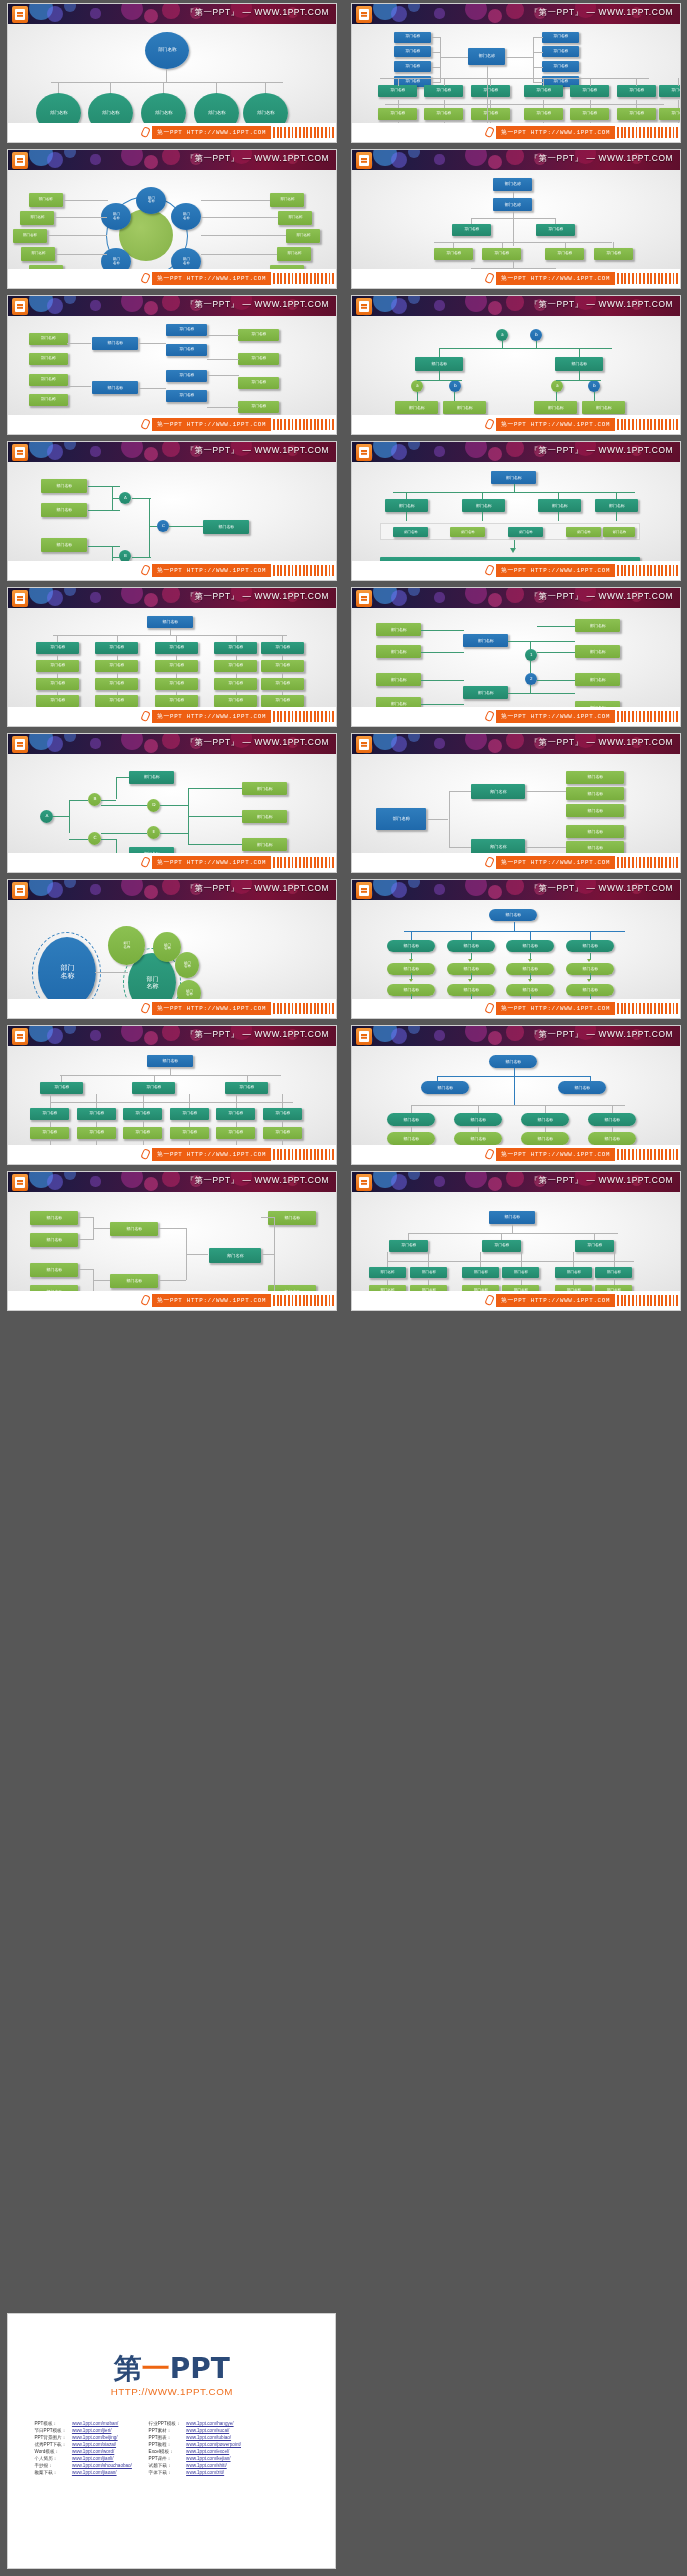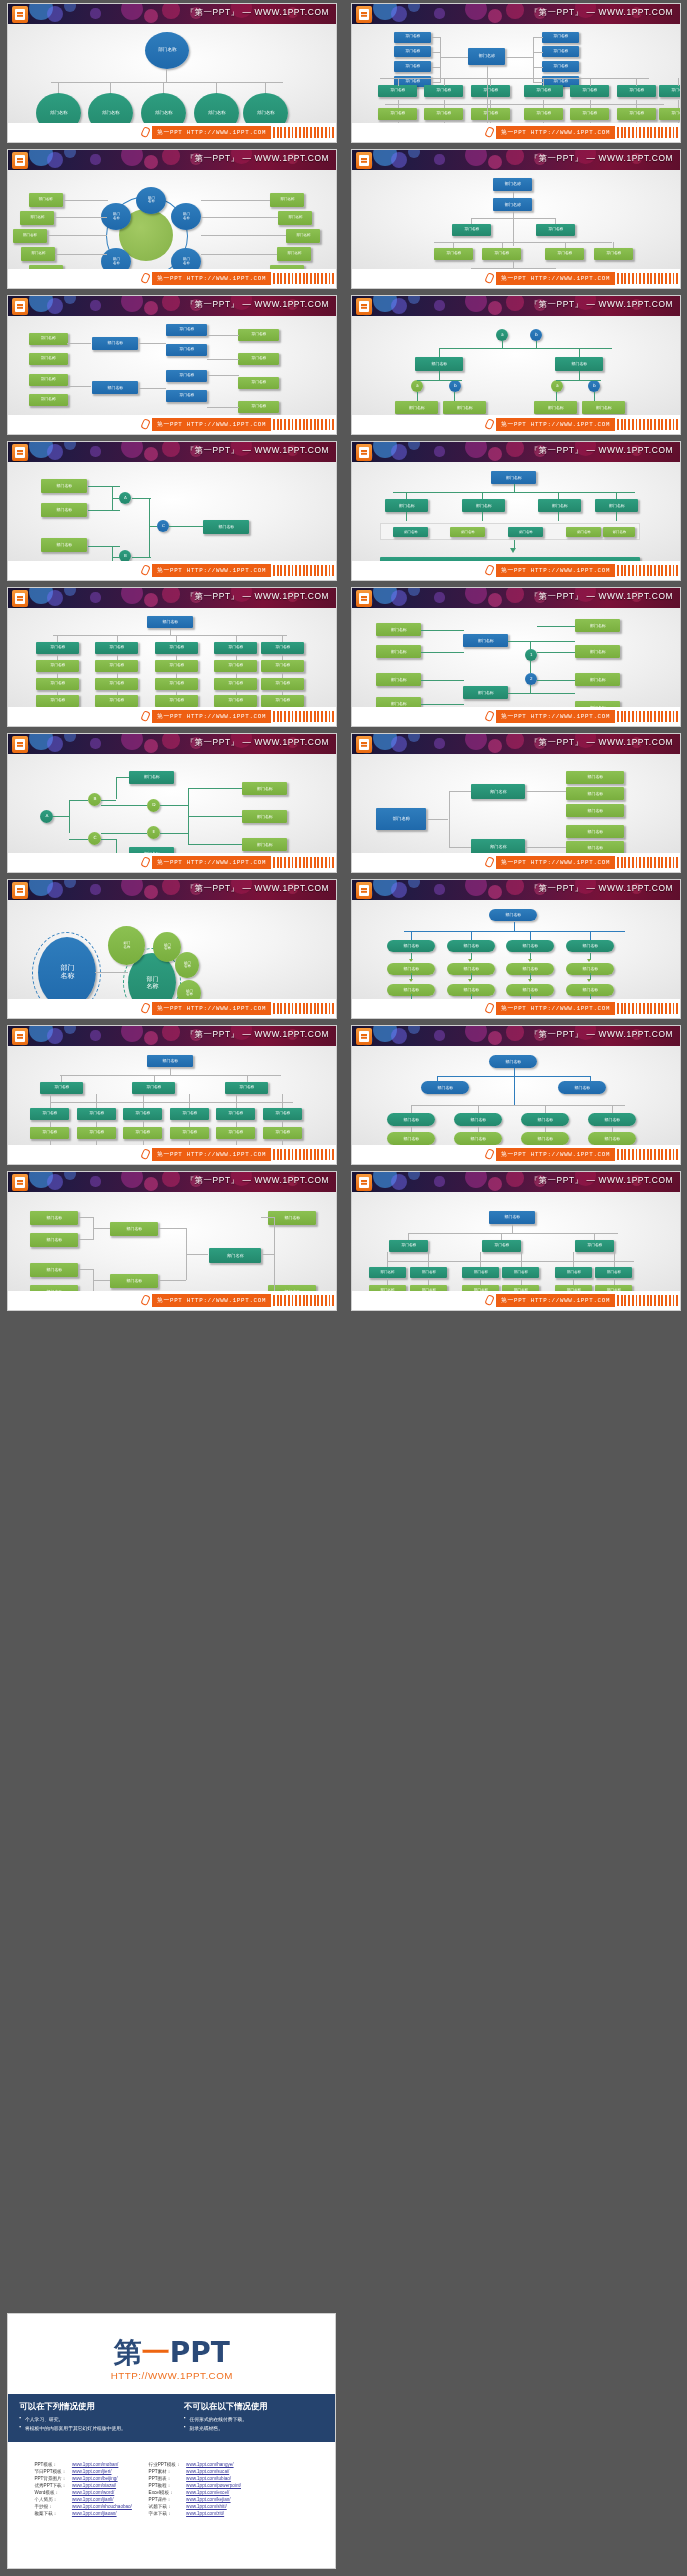--- a/index.html
+++ b/index.html
@@ -126,21 +126,21 @@
   .lng{ position:absolute; background:#3f9c74; }
   .lnb{ position:absolute; background:#2f7dbd; }
   .arw{ position:absolute; width:0;height:0; }
 
   
   .endcard{
     position:absolute; left:7.4px; top:2313px;
     width:329px; height:256px; background:#fff;
     border:0.9px solid #d0d0d0;
   }
-  .endcard-top{ height:80px; position:relative; }
+  .endcard-top{ height:71px; position:relative;margin-top:16px; }
   .brand{
     position:absolute; left:0; right:0; top:20.4px;
     text-align:center; font-size:28px; font-weight:bold;
     color:#2b4a78; letter-spacing:0px;
     font-family:"DejaVu Sans", sans-serif;
   }
   .brand .dash{ color:#ee6611; }
   .brand-url{
     position:absolute; left:0; right:0; top:56px; text-align:center;
     color:#ef7122; font-size:9.8px; letter-spacing:0.5px;
@@ -1772,32 +1772,20 @@
     </div>
   </div>
     </div>
 </div>
 
 <div class="endcard">
   <div class="endcard-top">
     <div class="brand"><span>第</span><span class="dash">一</span><span>PPT</span></div>
     <div class="brand-url">HTTP://WWW.1PPT.COM</div>
   </div>
-  <div class="endcard-mid">
-    <div class="emcol">
-      <div class="emh">可以在下列情况使用</div>
-      <div class="emli">个人学习、研究。</div>
-      <div class="emli">将模板中的内容套用于其它幻灯片模版中使用。</div>
-    </div>
-    <div class="emcol">
-      <div class="emh">不可以在以下情况使用</div>
-      <div class="emli">任何形式的在线付费下载。</div>
-      <div class="emli">刻录光碟销售。</div>
-    </div>
-  </div>
   <div class="links" id="link-area">
       <div class="lcol">
         <div class="lt">PPT模板：</div>
            <a class="lk" href="#">www.1ppt.com/moban/</a>
         <div class="lt">节日PPT模板：</div>
            <a class="lk" href="#">www.1ppt.com/jieri/</a>
         <div class="lt">PPT背景图片：</div>
            <a class="lk" href="#">www.1ppt.com/beijing/</a>
         <div class="lt">优秀PPT下载：</div>
            <a class="lk" href="#">www.1ppt.com/xiazai/</a>

